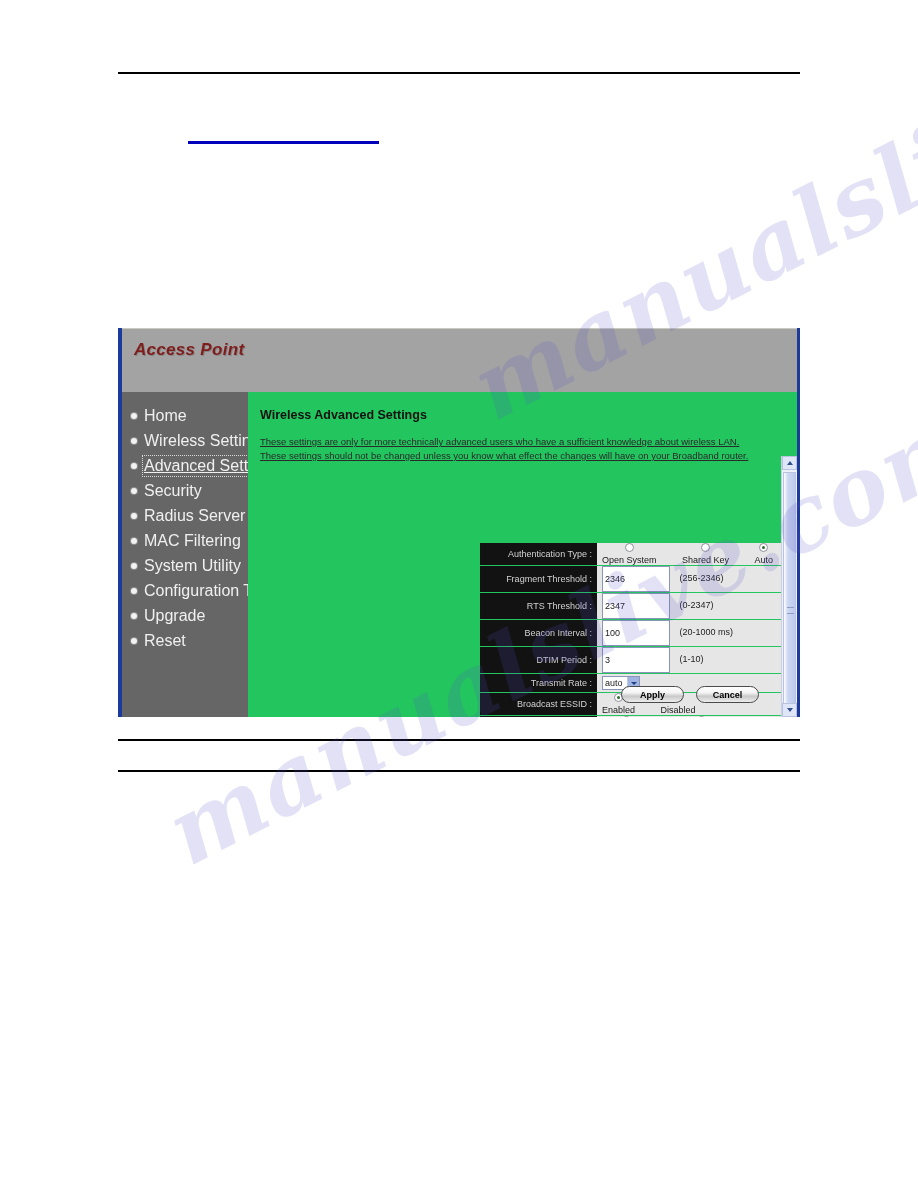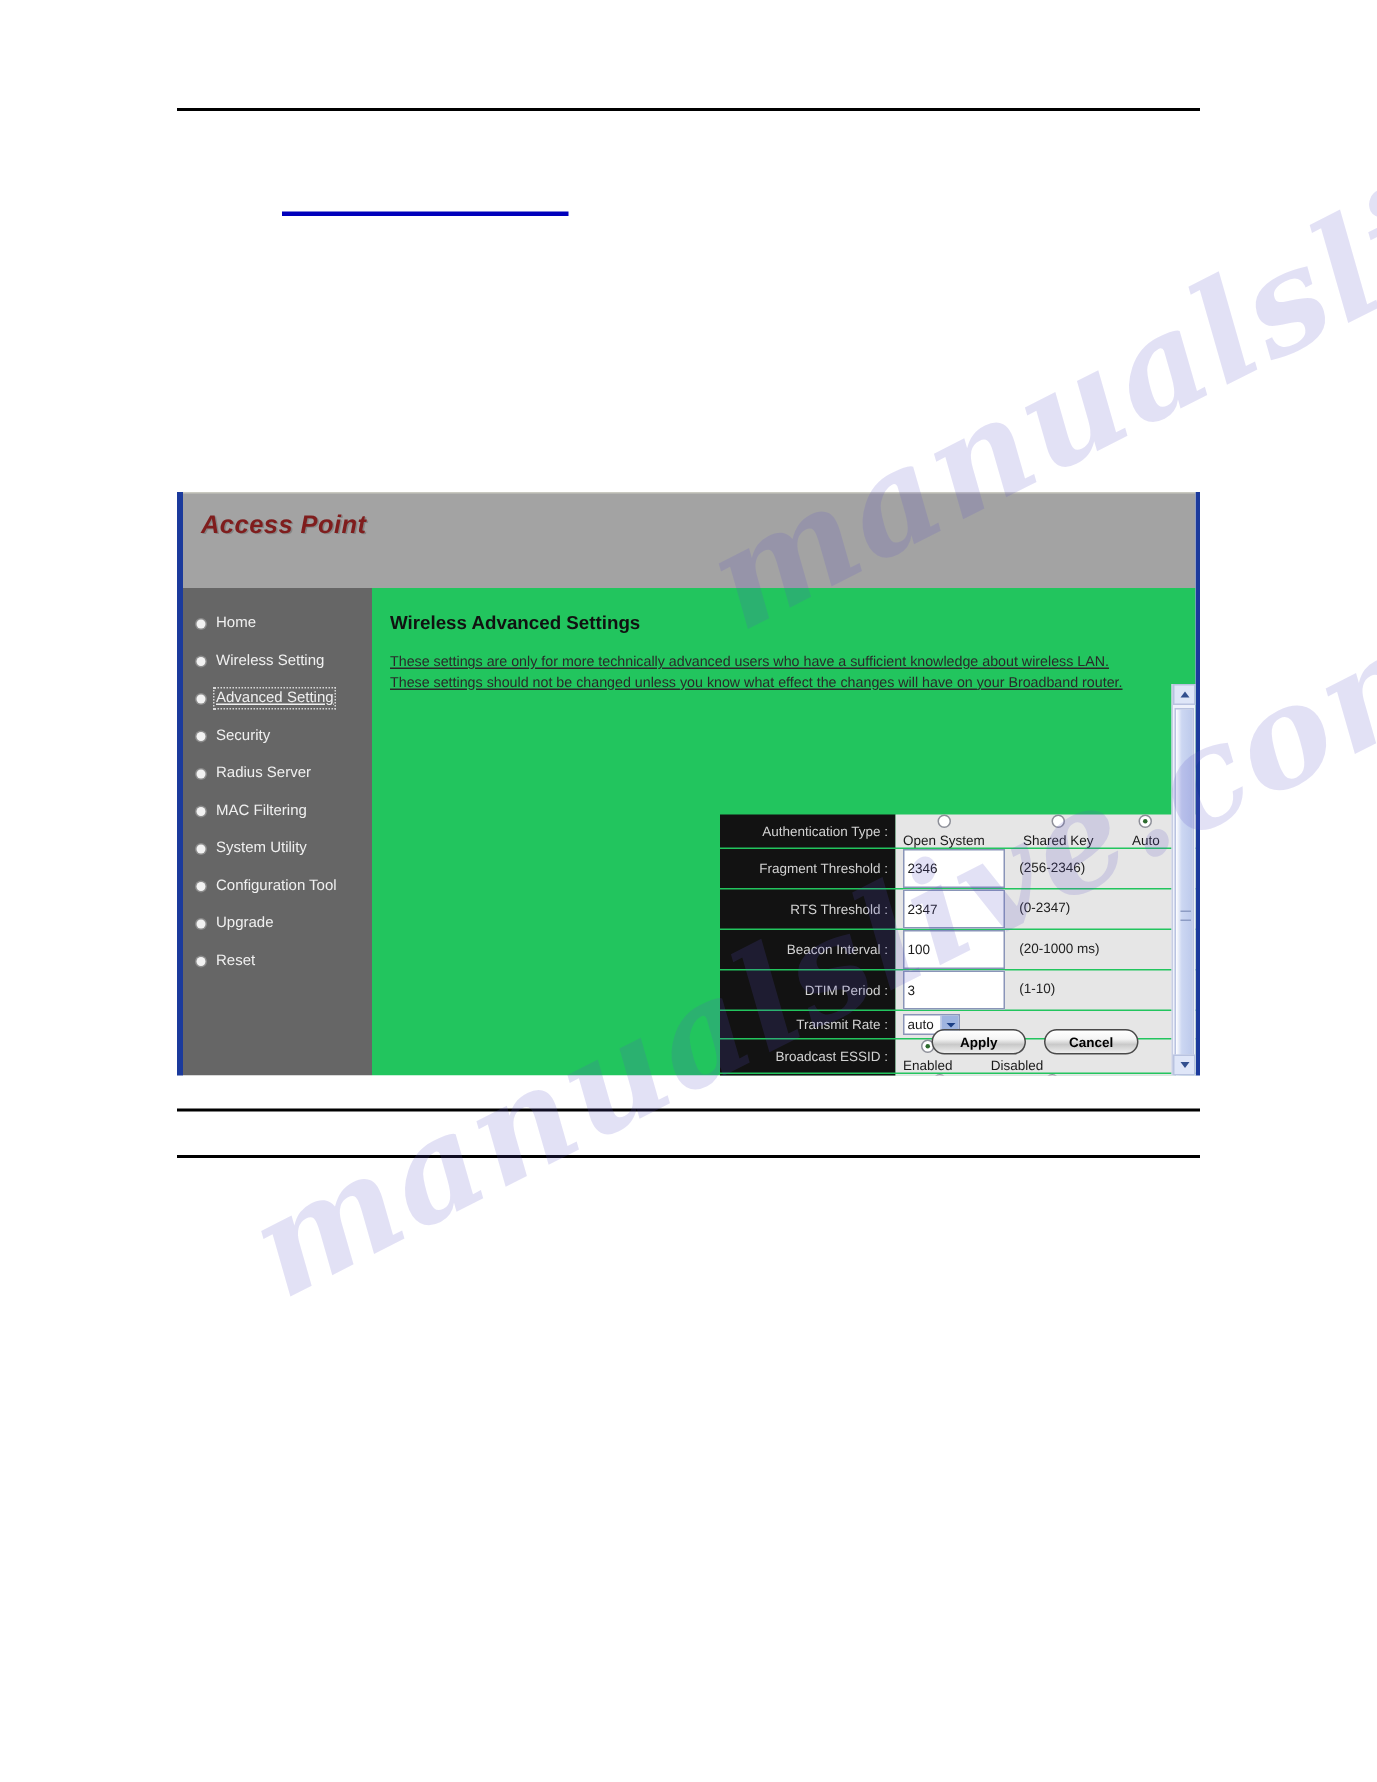--- a/index.html
+++ b/index.html
@@ -137,21 +137,21 @@
   .nav-bullet {
     width: 6px;
     height: 6px;
     border-radius: 50%;
     background: #f2f2f2;
     flex: 0 0 6px;
     margin-right: 7px;
     box-shadow: 0 0 0 1px rgba(255,255,255,0.25);
   }
   .nav-label {
-    font-size: 10px;
+    font-size: 16px;
     color: #f0f0f0;
     white-space: nowrap;
   }
   .nav-item.active .nav-label {
     text-decoration: underline;
     outline: 1px dotted #d8d8d8;
     outline-offset: 1px;
   }
 
   

